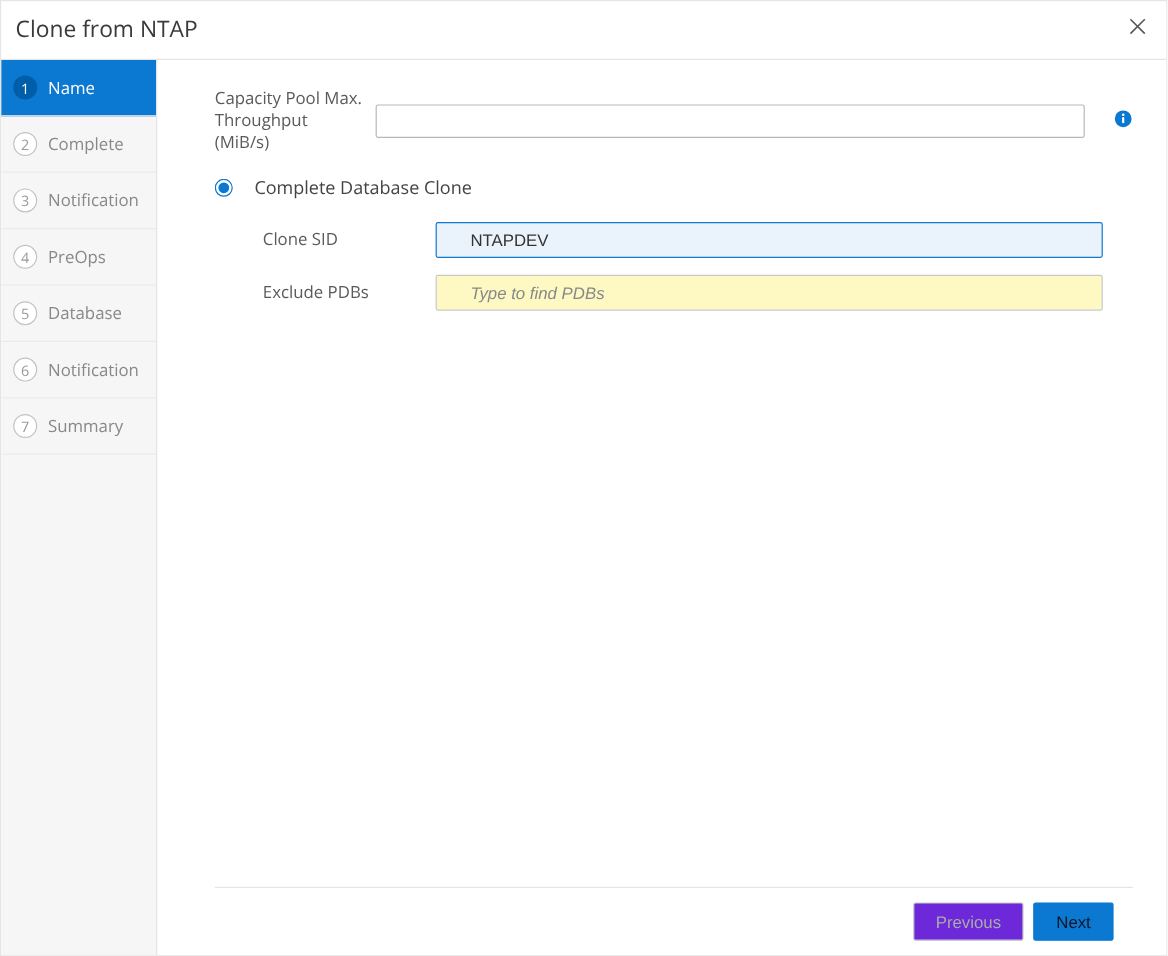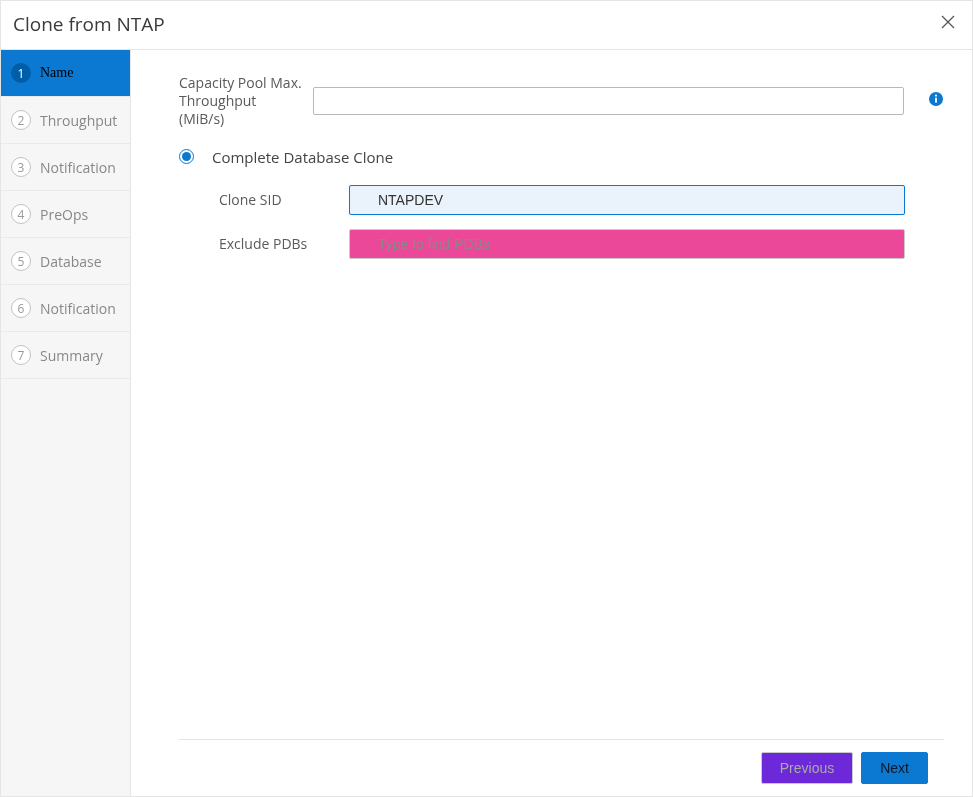--- a/index.html
+++ b/index.html
@@ -79,21 +79,21 @@
     font-size: 12px;
     display: flex;
     align-items: center;
     justify-content: center;
     flex-shrink: 0;
     background: #fff;
   }
   .step-label {
     font-size: 14px;
   }
-  .step.active .step-label { color: #000000; font-family: Liberation Serif, serif; }
+  .step.active .step-label { color: #ffffff; }
 
   .main {
     flex: 1;
     padding: 24px 28px 0 48px;
     position: relative;
     display: flex;
     flex-direction: column;
   }
   .form-area { flex: 1; }
 
@@ -141,40 +141,41 @@
   .radio-label {
     font-size: 15px;
     color: #444;
   }
 
   .sub-row {
     display: flex;
     align-items: center;
     margin-left: 40px;
     margin-bottom: 14px;
-    gap: 0;
+    gap: 14px;
   }
   .sub-label {
     width: 130px;
     font-size: 14px;
     color: #5a5a5a;
   }
   .sub-input {
     width: 556px;
     height: 30px;
     border: 1px solid #0b78d1;
     background: #eaf3fb;
     border-radius: 2px;
     padding: 0 28px;
     font-size: 14px;
     color: #333;
   }
   .sub-input.plain {
     border: 1px solid #c9c9c9;
-    background: #ec4899;
+    background: #fef9c3;
+    font-style: italic;
   }
   .sub-input::placeholder { color: #888; }
 
   .footer {
     border-top: 1px solid #e5e5e5;
     padding: 12px 16px;
     display: flex;
     justify-content: flex-end;
     gap: 8px;
   }
@@ -212,21 +213,21 @@
 
   <div class="body">
 
     <div class="sidebar">
       <div class="step active">
         <div class="step-num">1</div>
         <div class="step-label">Name</div>
       </div>
       <div class="step">
         <div class="step-num">2</div>
-        <div class="step-label">Throughput</div>
+        <div class="step-label">Complete</div>
       </div>
       <div class="step">
         <div class="step-num">3</div>
         <div class="step-label">Notification</div>
       </div>
       <div class="step">
         <div class="step-num">4</div>
         <div class="step-label">PreOps</div>
       </div>
       <div class="step">

